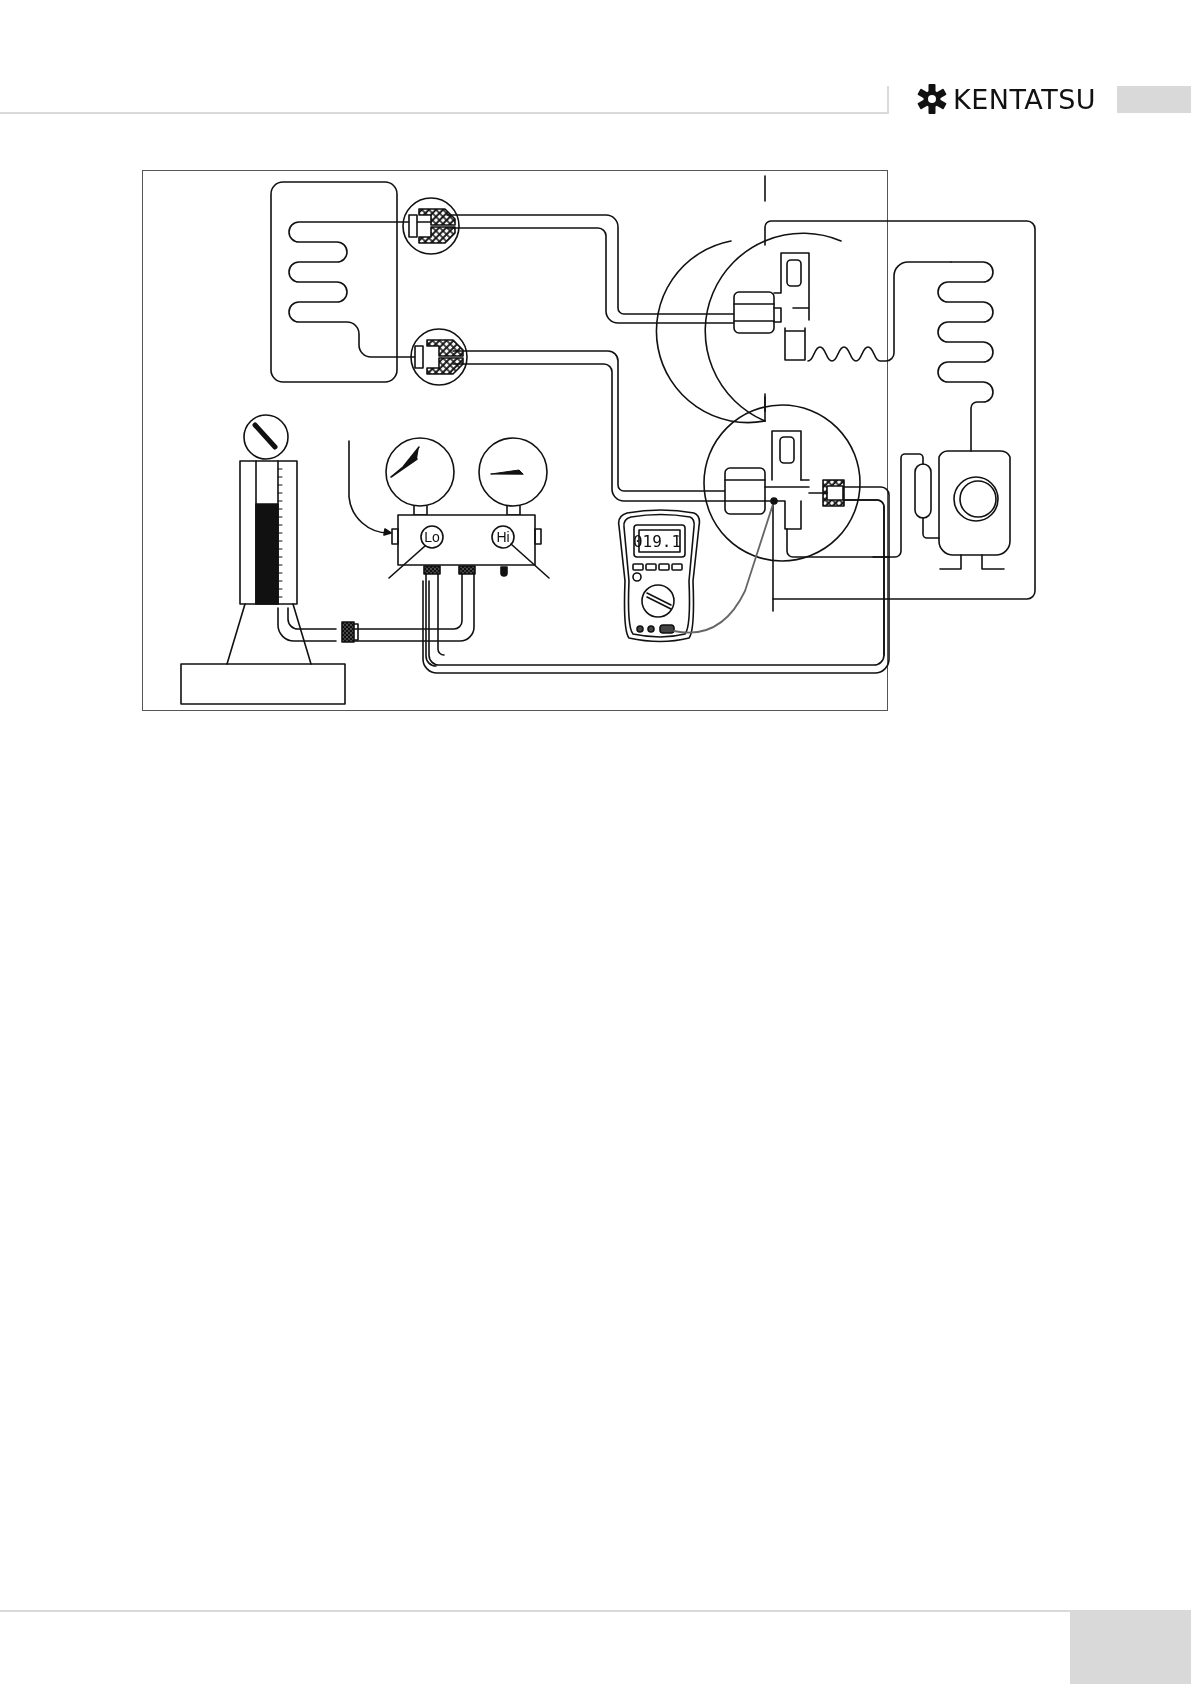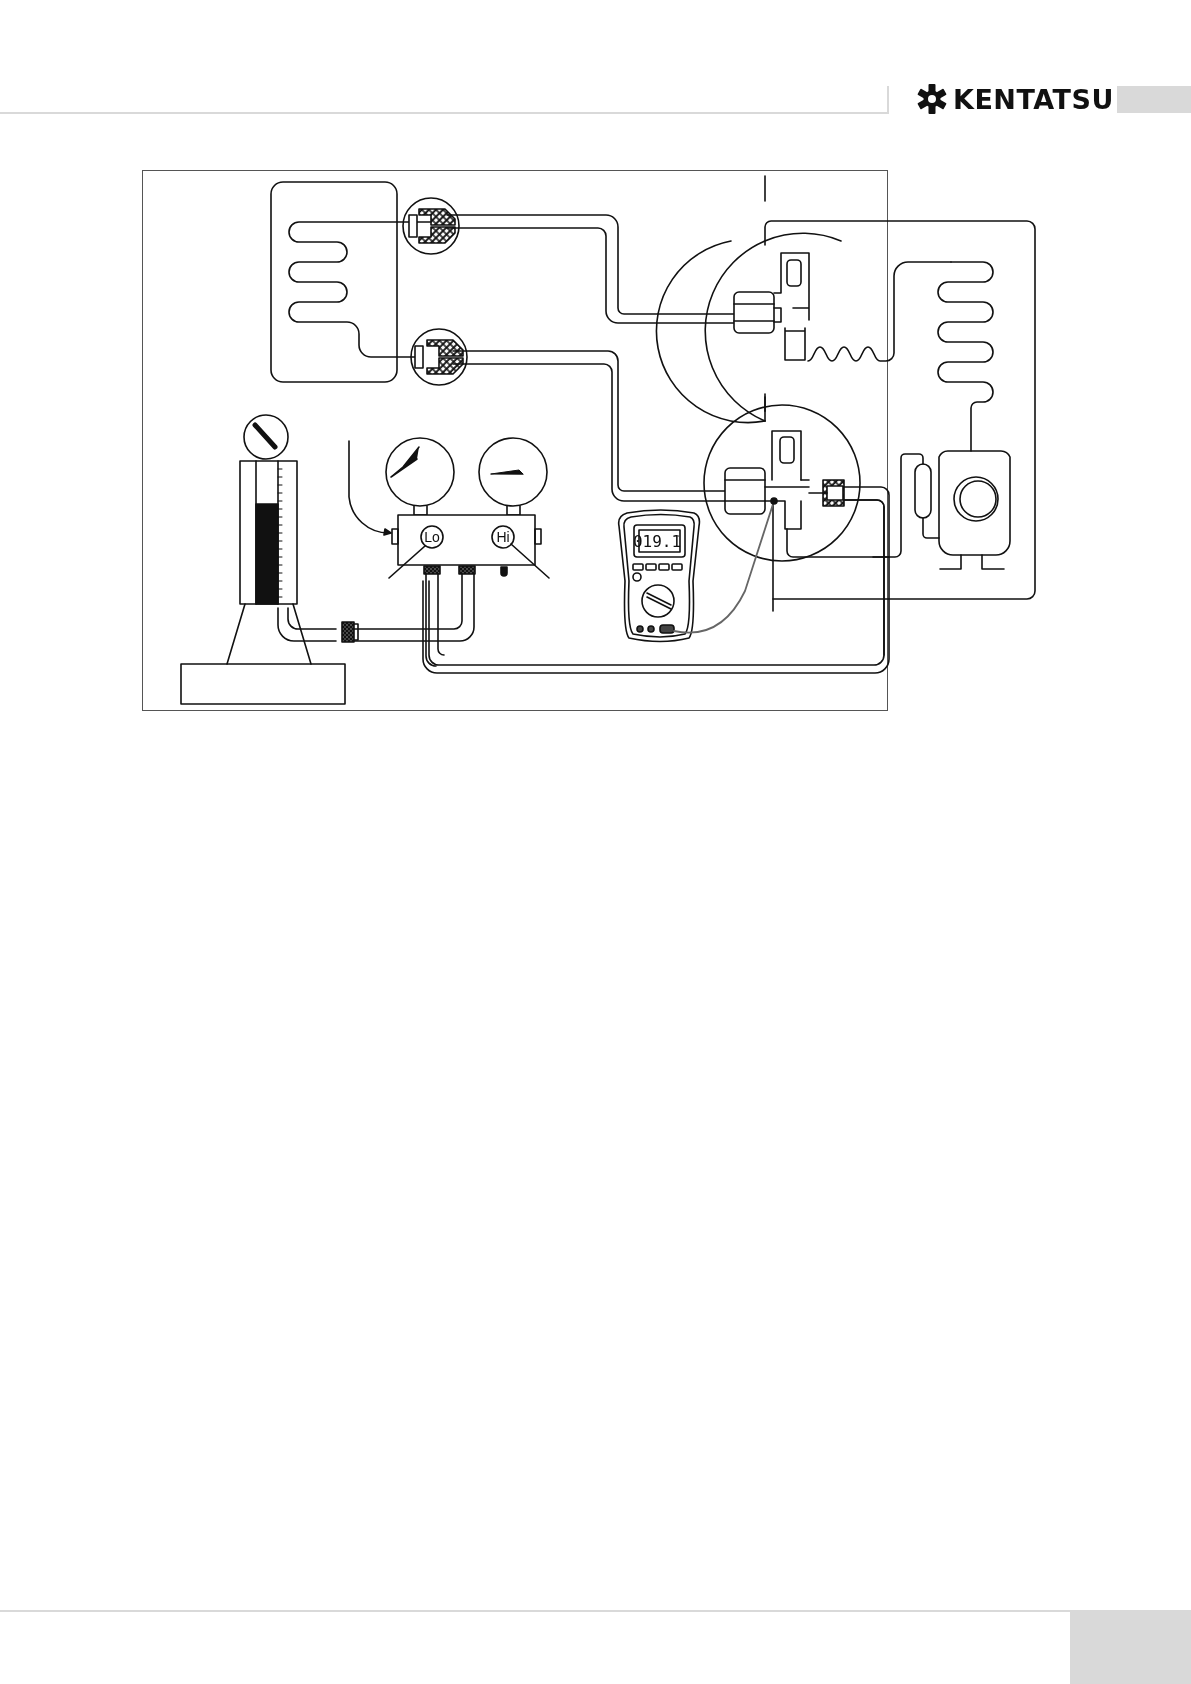--- a/index.html
+++ b/index.html
@@ -1,21 +1,21 @@
 <!DOCTYPE html>
 <html><head>
 <meta charset="utf-8">
 <style>
   html, body { margin: 0; padding: 0; background: #ffffff; }
   body { width: 1191px; height: 1684px; position: relative; overflow: hidden;
          font-family: "Liberation Sans", sans-serif; }
   .header-rule { position: absolute; left: 0; top: 112px; width: 888px; height: 2px; background: #d9d9d9; }
   .header-tick { position: absolute; left: 887px; top: 86px; width: 2px; height: 28px; background: #d9d9d9; }
   .logo { position: absolute; left: 917px; top: 82px; height: 34px; display: flex; align-items: center; gap: 6px; }
-  .logo-text { font-family: "DejaVu Sans", sans-serif; font-weight: bold; font-size: 27px; letter-spacing: 0.5px; color: #111; line-height: 1; }
+  .logo-text { font-family: "DejaVu Sans", sans-serif; font-weight: normal; font-size: 27px; letter-spacing: 0.5px; color: #111; line-height: 1; }
   .header-tab { position: absolute; left: 1117px; top: 86px; width: 74px; height: 27px; background: #d9d9d9; }
   .figure { position: absolute; left: 142px; top: 170px; width: 746px; height: 541px; border: 1.5px solid #555; box-sizing: border-box; }
   .figure svg { position: absolute; left: -142px; top: -170px; }
   .footer-rule { position: absolute; left: 0; top: 1610px; width: 1191px; height: 2px; background: #d9d9d9; }
   .footer-tab { position: absolute; left: 1070px; top: 1611px; width: 121px; height: 73px; background: #d9d9d9; }
 </style>
 </head>
 <body>
 
 <div class="header-rule"></div>

